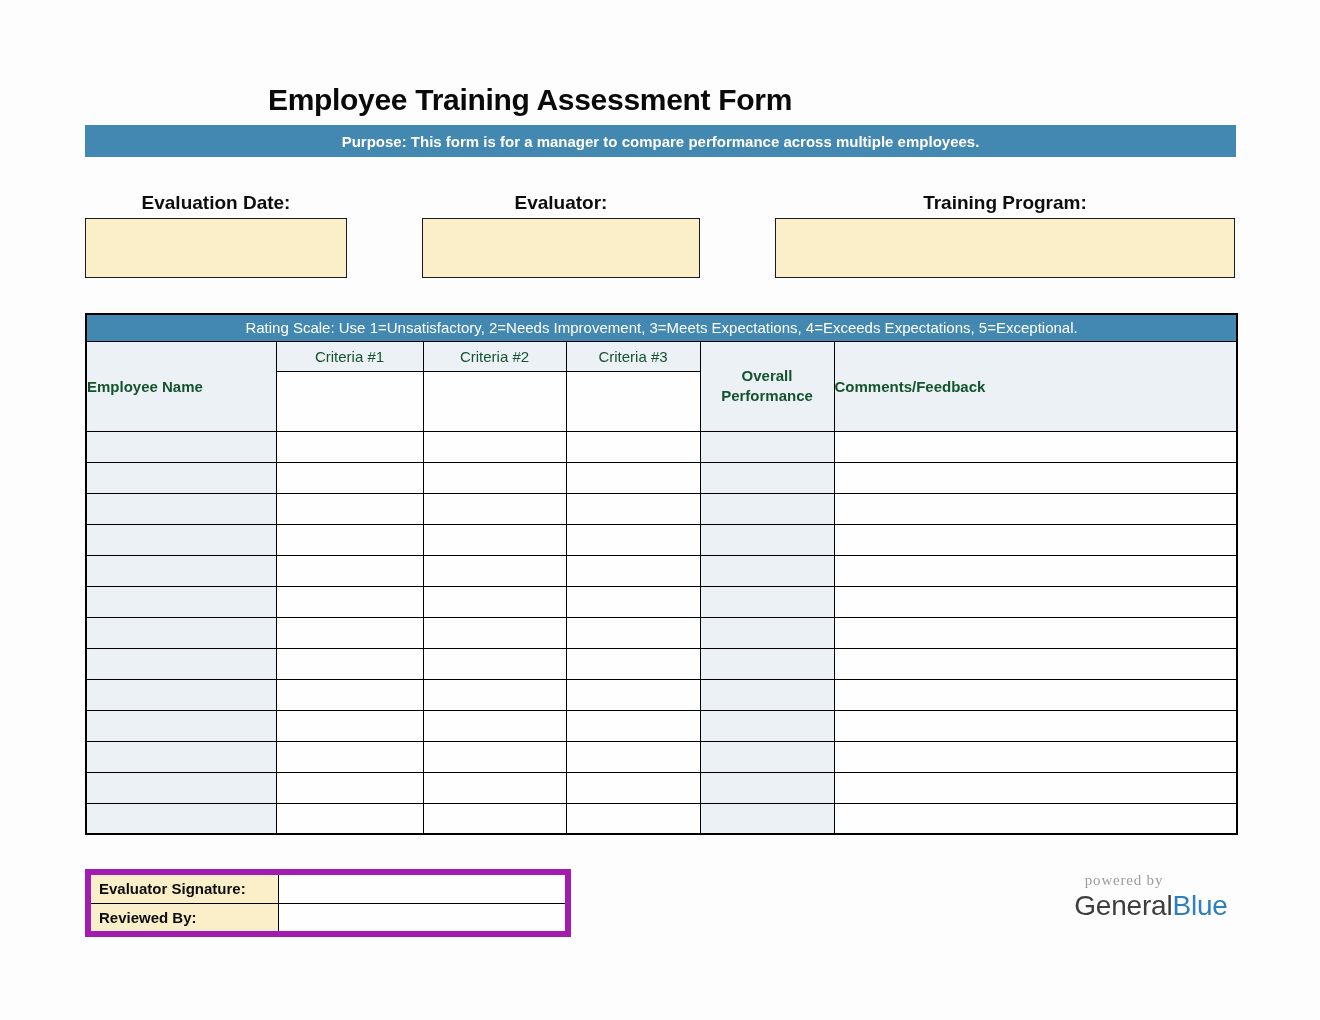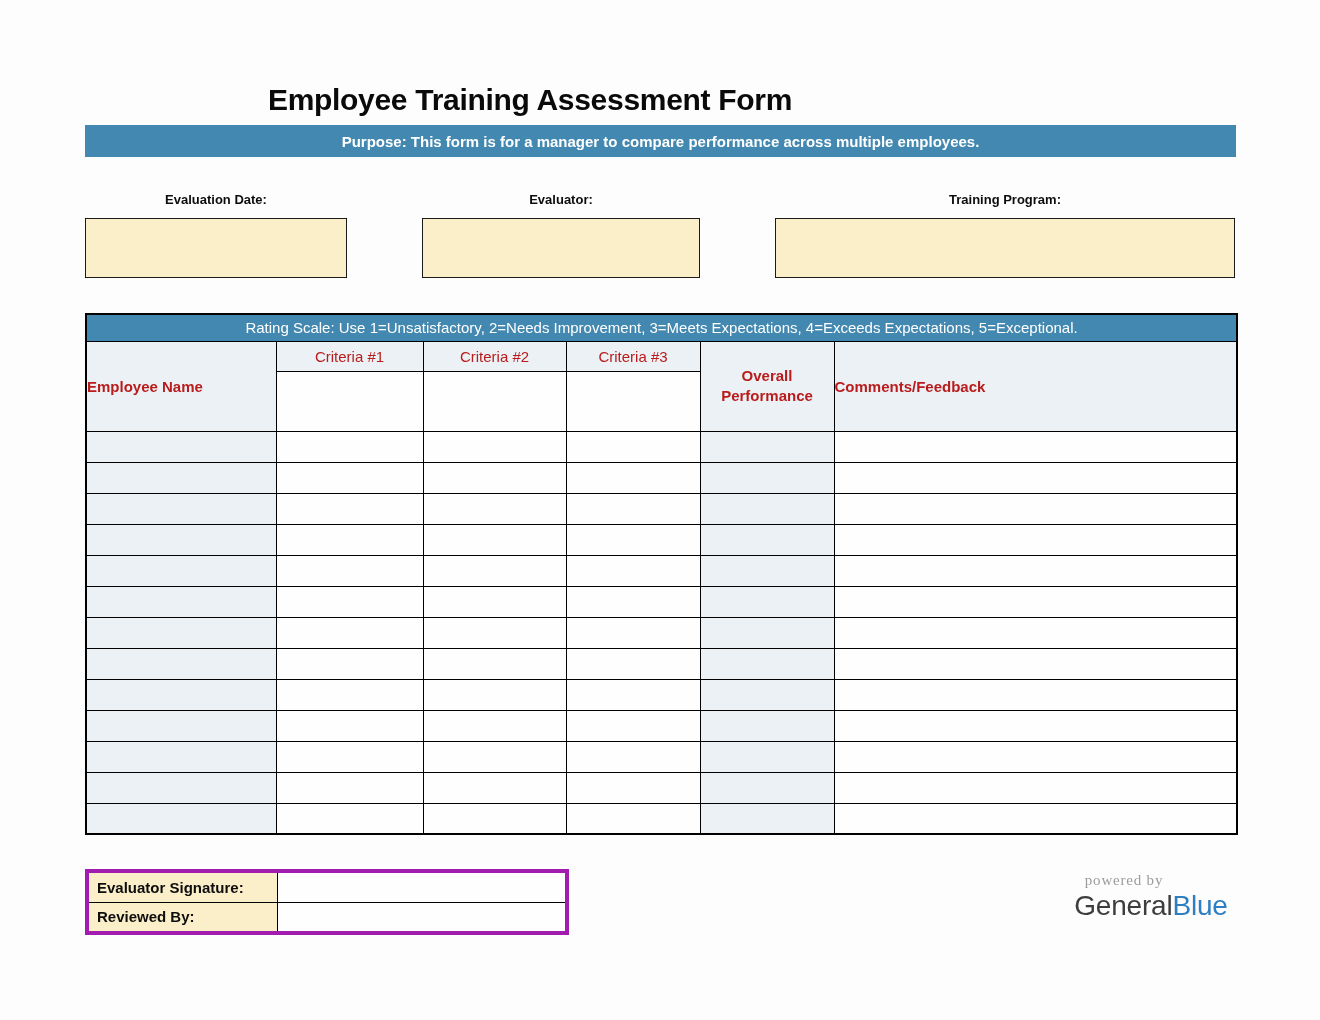--- a/index.html
+++ b/index.html
@@ -23,21 +23,21 @@
     position:absolute;top:83px;left:0;width:1060px;text-align:center;
     font-size:30px;font-weight:bold;letter-spacing:-0.3px;color:#0a0a0a;
   }
   .purpose-banner{
     position:absolute;left:85px;top:125px;width:1151px;height:32px;
     background:var(--banner-blue);color:#fff;font-size:15px;font-weight:bold;
     display:flex;align-items:center;justify-content:center;box-sizing:border-box;
   }
   .field-label{
     position:absolute;top:192px;height:20px;text-align:center;
-    font-size:13px;font-weight:bold;
+    font-size:19px;font-weight:bold;
   }
   .field-box{
     position:absolute;top:218px;height:60px;box-sizing:border-box;
     background:var(--field-yellow);border:1.5px solid #1b1b1b;
   }
   #field-label-0{left:85px;width:262px;}
   #field-box-0{left:85px;width:262px;}
   #field-label-1{left:422px;width:278px;}
   #field-box-1{left:422px;width:278px;}
   #field-label-2{left:775px;width:460px;}
@@ -51,31 +51,31 @@
   table.main th,table.main td{
     border:1.5px solid #000;box-sizing:border-box;
     font-size:15px;padding:0;overflow:hidden;
   }
   tr.banner-row th{
     height:27px;background:var(--banner-blue);color:#fff;
     font-weight:normal;text-align:center;vertical-align:middle;
   }
   .light{background:var(--cell-light);}
   .white{background:#fefefe;}
-  th.hdr{vertical-align:middle;color:#b91c1c;}
+  th.hdr{vertical-align:middle;color:#14532d;}
   th.hdr.l{text-align:left;font-weight:bold;}
   th.hdr.c{text-align:center;font-weight:bold;}
   th.hdr.crit{text-align:center;font-weight:normal;height:30px;}
   th.hdr.wrap{padding:4px 16px;line-height:1.35;}
   tr.hdr-sub td{height:60px;}
   tbody.rows td{height:31px;}
   table.sig{
     position:absolute;left:85px;top:869px;width:480px;
     border-collapse:collapse;table-layout:fixed;
-    border:4px solid #a21caf;
+    border:6px solid #a21caf;
   }
   table.sig td{
     border:1.5px solid #000;box-sizing:border-box;height:31px;
     font-size:15px;vertical-align:middle;
   }
   td.sig-label{
     background:var(--field-yellow);font-weight:bold;padding-left:8px;
   }
   td.sig-value{background:#fefefe;}
   .logo{

